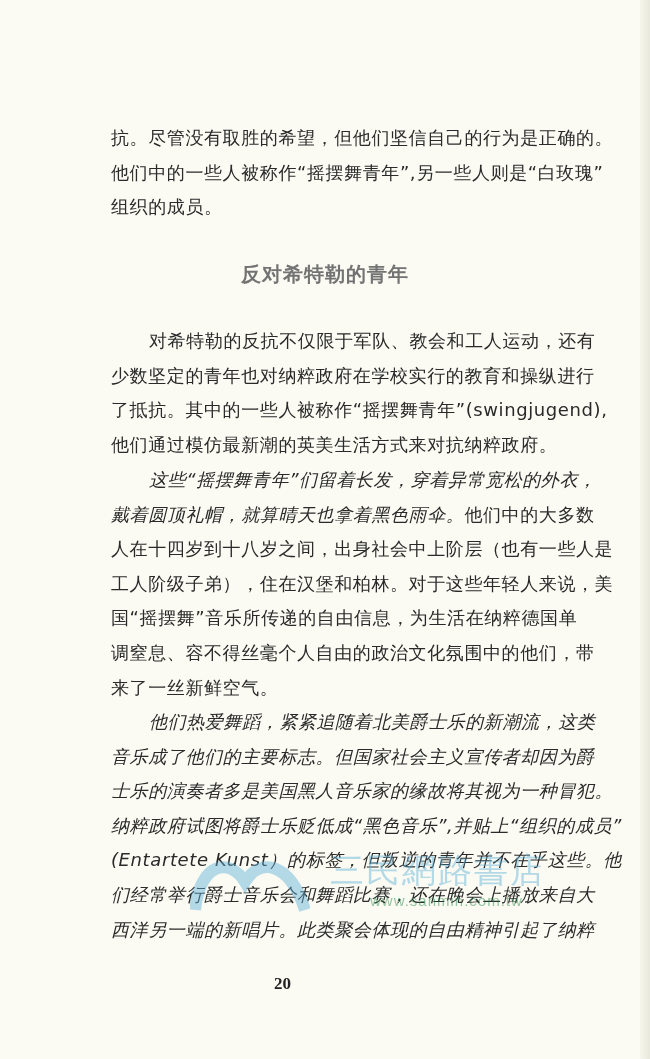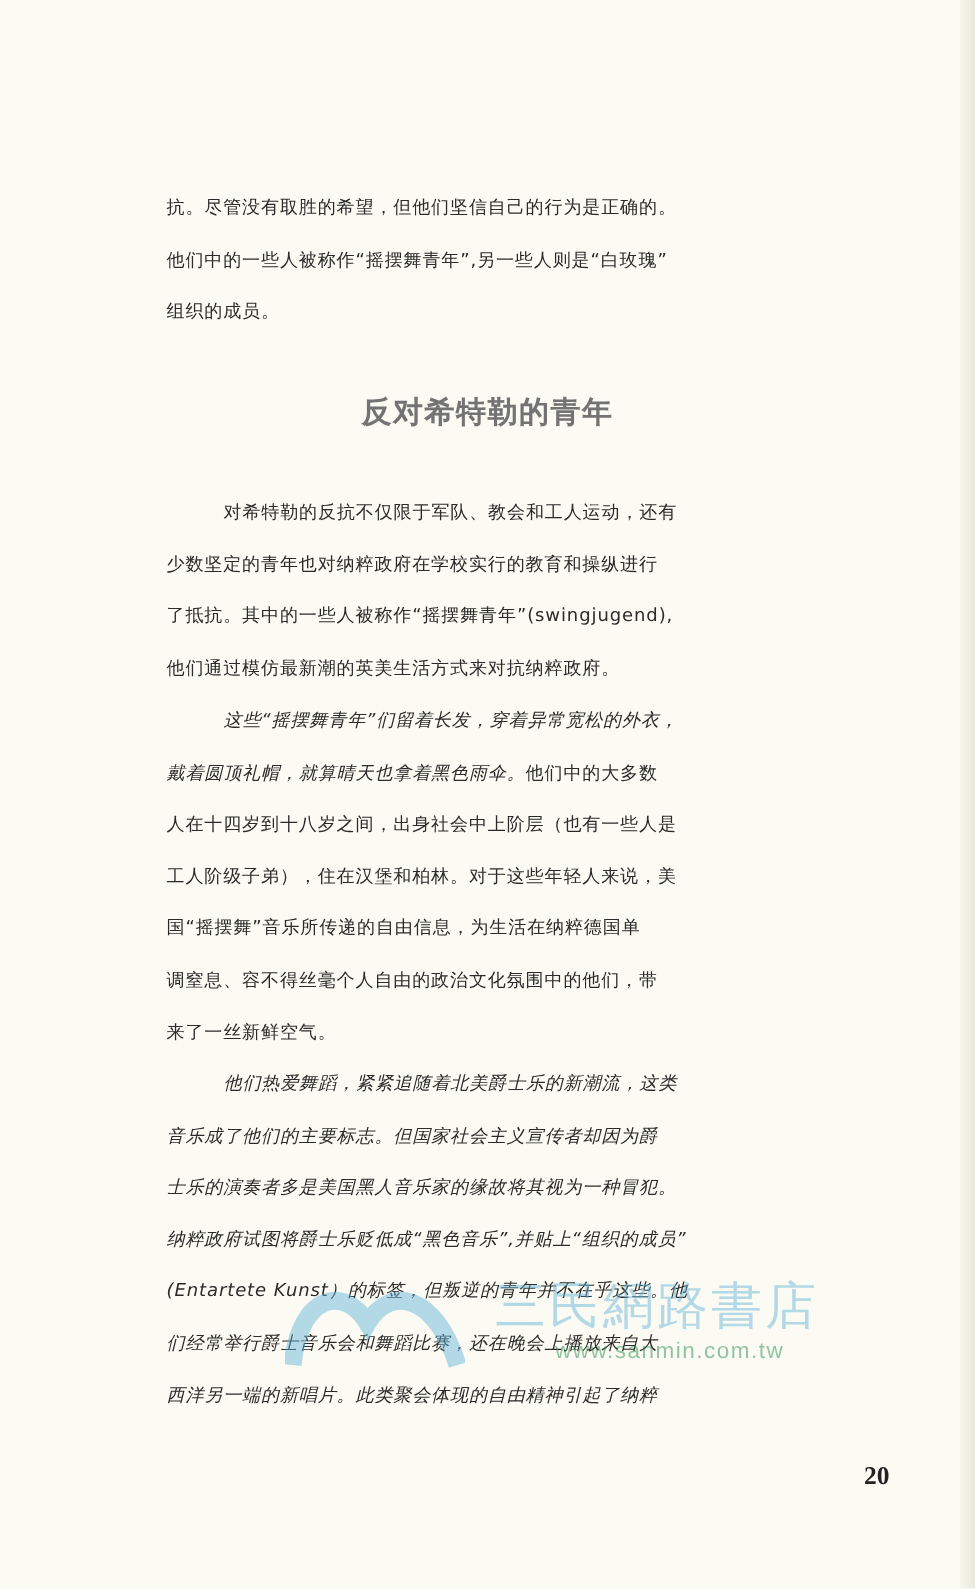--- a/index.html
+++ b/index.html
@@ -9,34 +9,34 @@
     position: relative;
     font-family: "DejaVu Sans", sans-serif;
     color: #2a2a2a;
   }
   .page-edge {
     position: absolute; top: 0; right: 0; width: 10px; height: 1059px;
     background: linear-gradient(to right, #f7f6ec, #e9e8dc);
   }
   .text-block {
     position: absolute; left: 111px; width: 476px;
-    font-size: 12px; line-height: 34.6px; letter-spacing: 0.6px;
+    font-size: 18px; line-height: 34.6px; letter-spacing: 0.6px;
   }
   .line { white-space: nowrap; display: block; height: 34.6px; }
   .indent { padding-left: 38px; }
   .italic { font-style: italic; }
   .heading {
     position: absolute; left: 0; width: 650px; top: 261px;
     text-align: center; font-size: 20px; font-weight: bold; letter-spacing: 1px;
     color: #737373;
   }
   .page-number {
     position: absolute; left: 0; width: 565px; top: 974px;
-    text-align: right; font-family: "Liberation Serif", serif; font-weight: bold;
-    font-size: 17px; color: #222; margin-left: 28px;
+    text-align: center; font-family: "Liberation Serif", serif; font-weight: bold;
+    font-size: 17px; color: #222;
   }
   .watermark {
     position: absolute; left: 190px; top: 848px; width: 320px; height: 72px;
     pointer-events: none; opacity: 0.45;
   }
   .watermark .wm-logo {
     position: absolute; left: 0; top: 4px; width: 120px; height: 60px;
   }
   .watermark .wm-cn {
     position: absolute; left: 140px; top: 0px; font-size: 34px; color: #5fb0d8;

